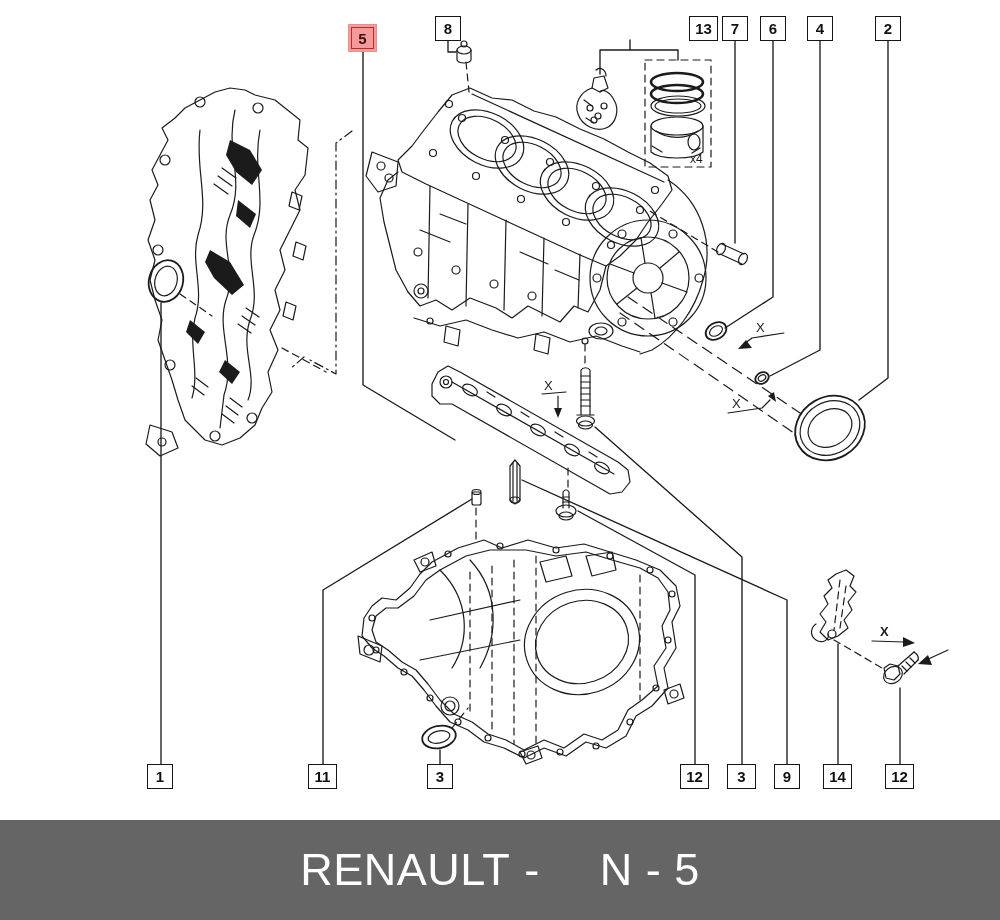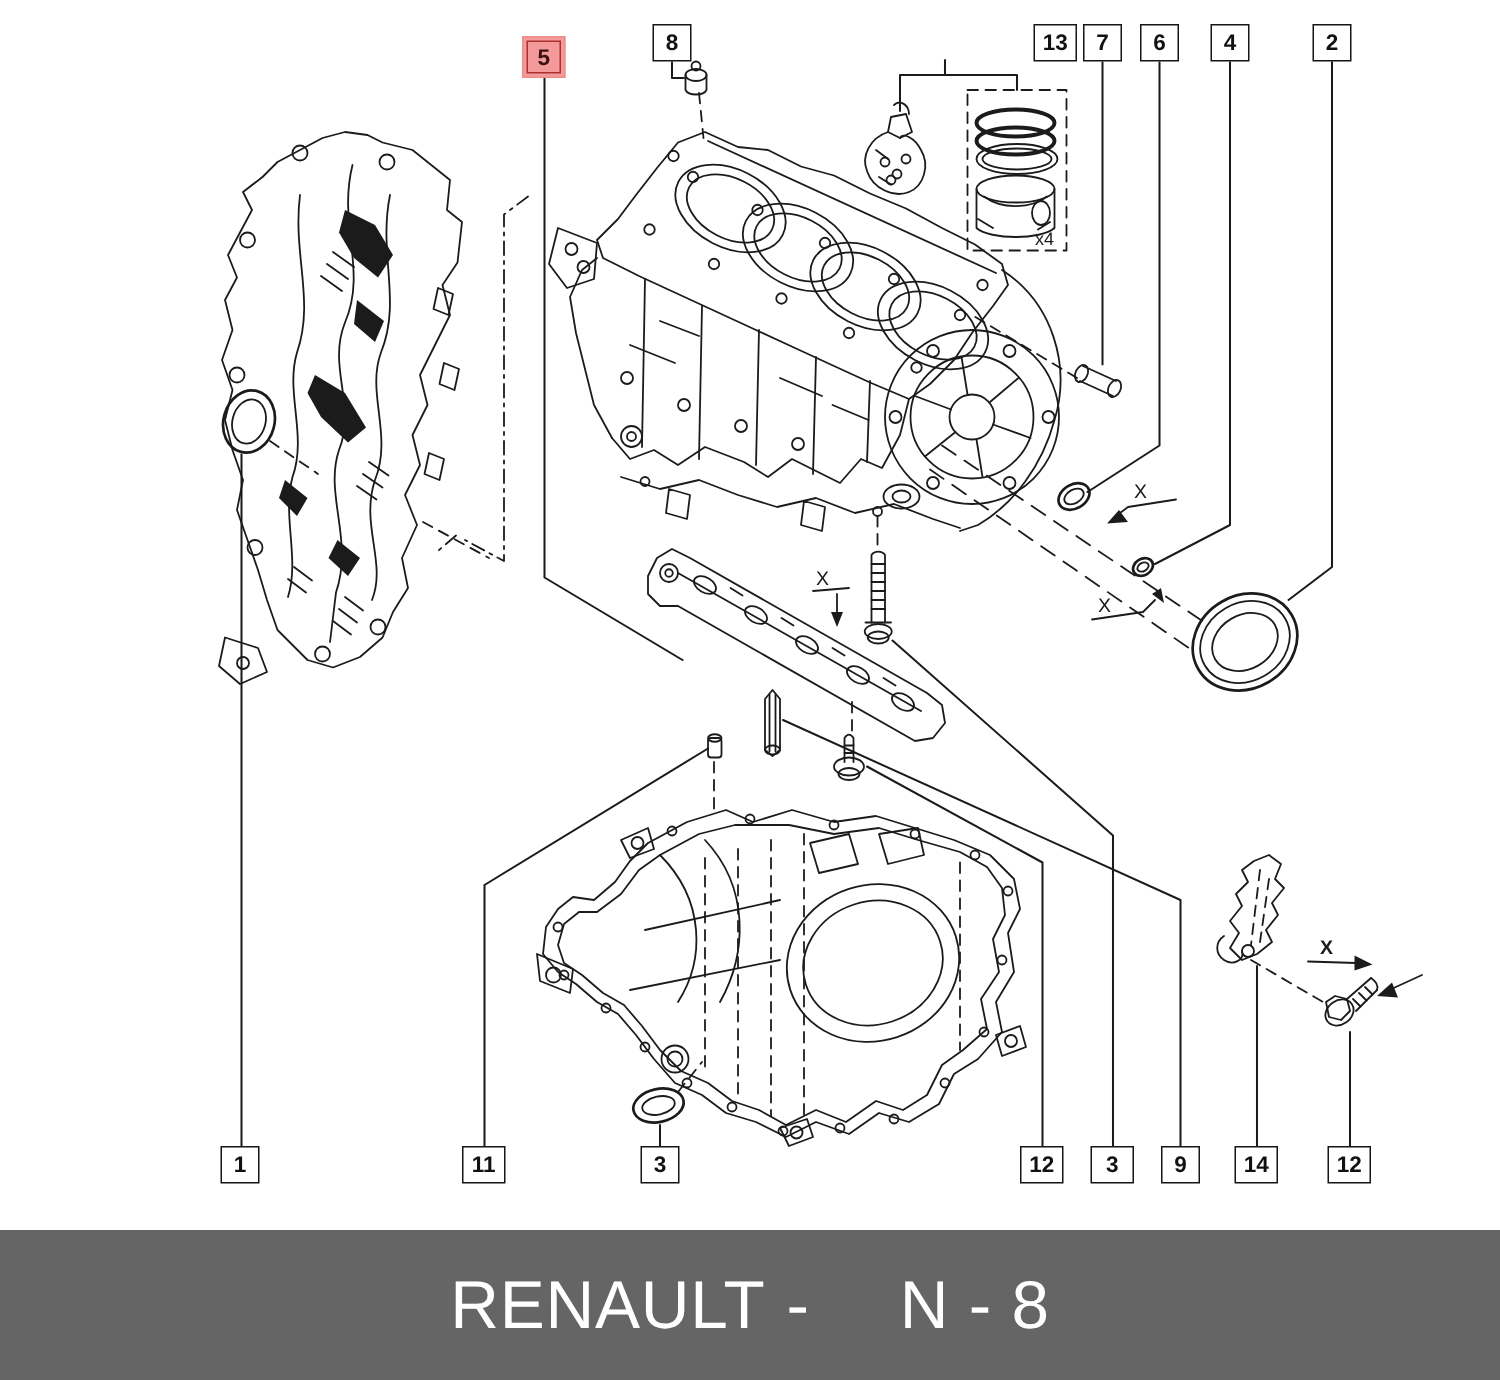--- a/index.html
+++ b/index.html
@@ -378,16 +378,16 @@
 <div class="callout w2" style="left:885px;top:764px;">
       <span>12</span>
     </div>
 
 <div class="footer">
   <span>RENAULT</span>
   <span class="gap-s"></span>
   <span>-</span>
   <span class="gap-s"></span>
   <span class="gap-l"></span>
-  <span>N - 8</span>
+  <span>N - 5</span>
 </div>
 
 </div>
 
 </body></html>

